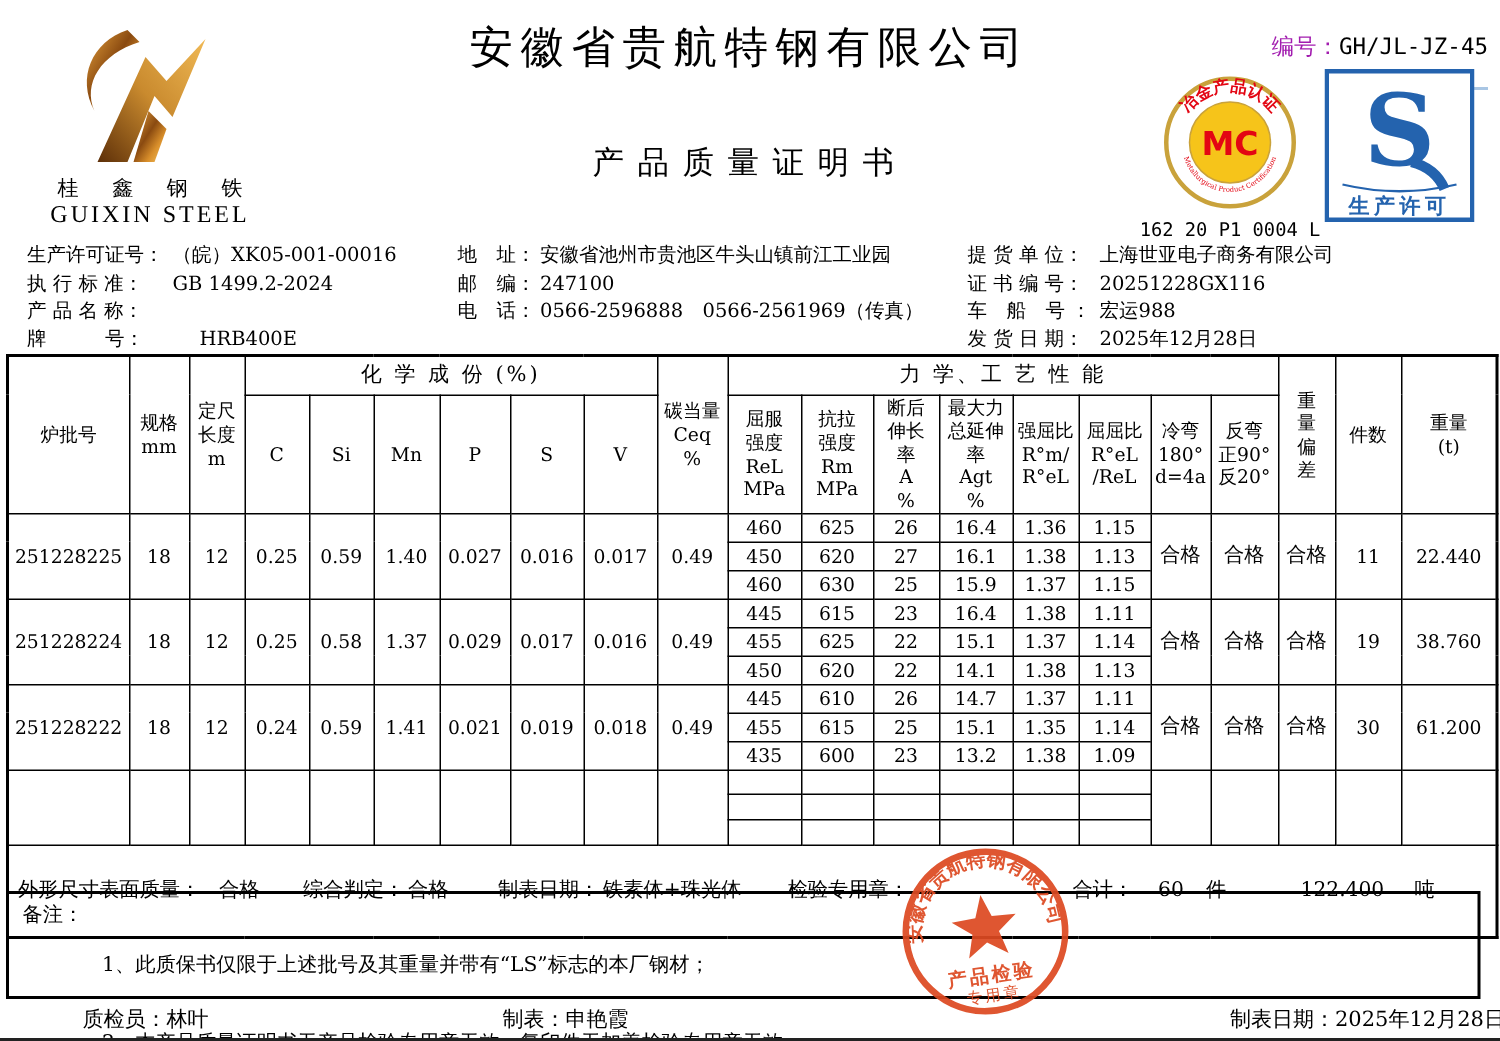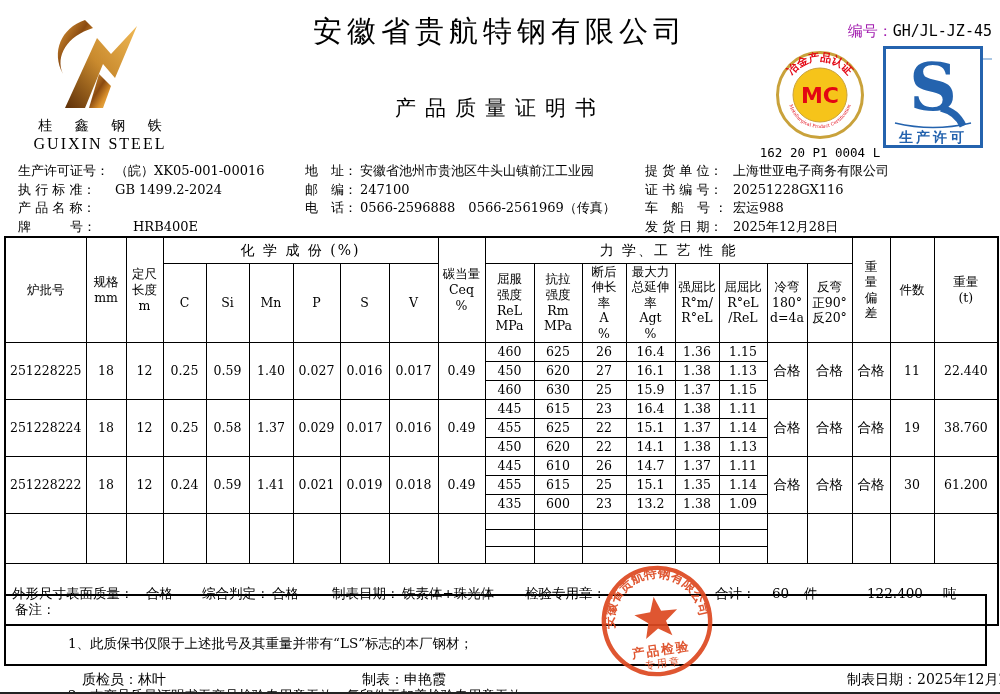--- a/index.html
+++ b/index.html
@@ -46,21 +46,21 @@
   .cert-table tfoot tr{height:29px;}
   .summary{position:relative;height:29px;font-size:13.5px;text-align:left;}
   .summary span{position:absolute;top:0;line-height:29px;white-space:nowrap;text-align:right;}
 
   
   .notes{position:absolute;top:594px;left:4px;width:979px;height:68px;border:2px solid #000;font-size:13.5px;}
   .notes-label{position:absolute;left:9px;top:5px;}
   .notes-lines{position:absolute;left:62px;top:5px;line-height:17.2px;white-space:pre-wrap;}
 
   
-  .footer{position:absolute;top:671px;left:0;right:0;height:21px;font-size:14px;margin-left:27px;}
+  .footer{position:absolute;top:671px;left:0;right:0;height:21px;font-size:14px;}
   .f-item{position:absolute;top:0;white-space:nowrap;}
   .bottom-line{position:absolute;left:0;right:0;bottom:0;height:2px;background:#222;}
 
   
   .stamp{position:absolute;left:598px;top:562px;width:118px;height:118px;opacity:.93;
          transform:rotate(-8deg);z-index:5;pointer-events:none;}
 </style>
 </head>
 <body>
 

